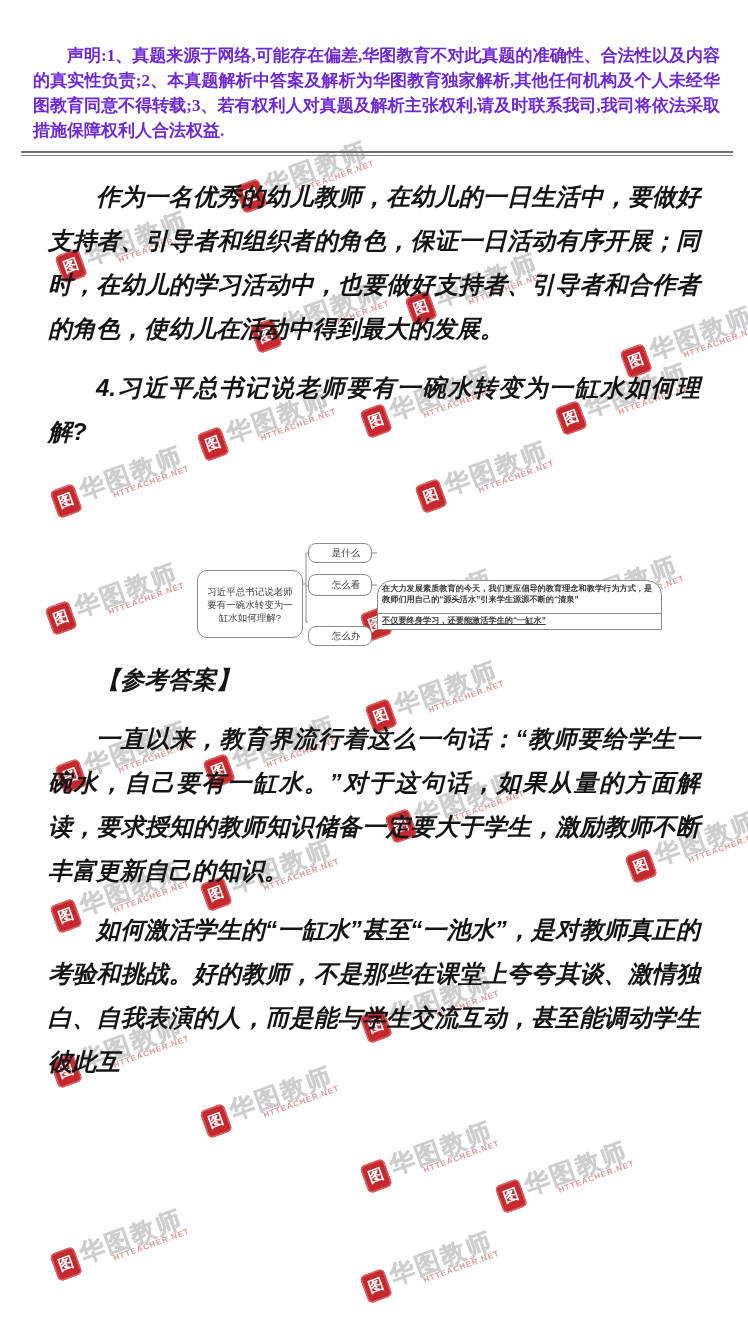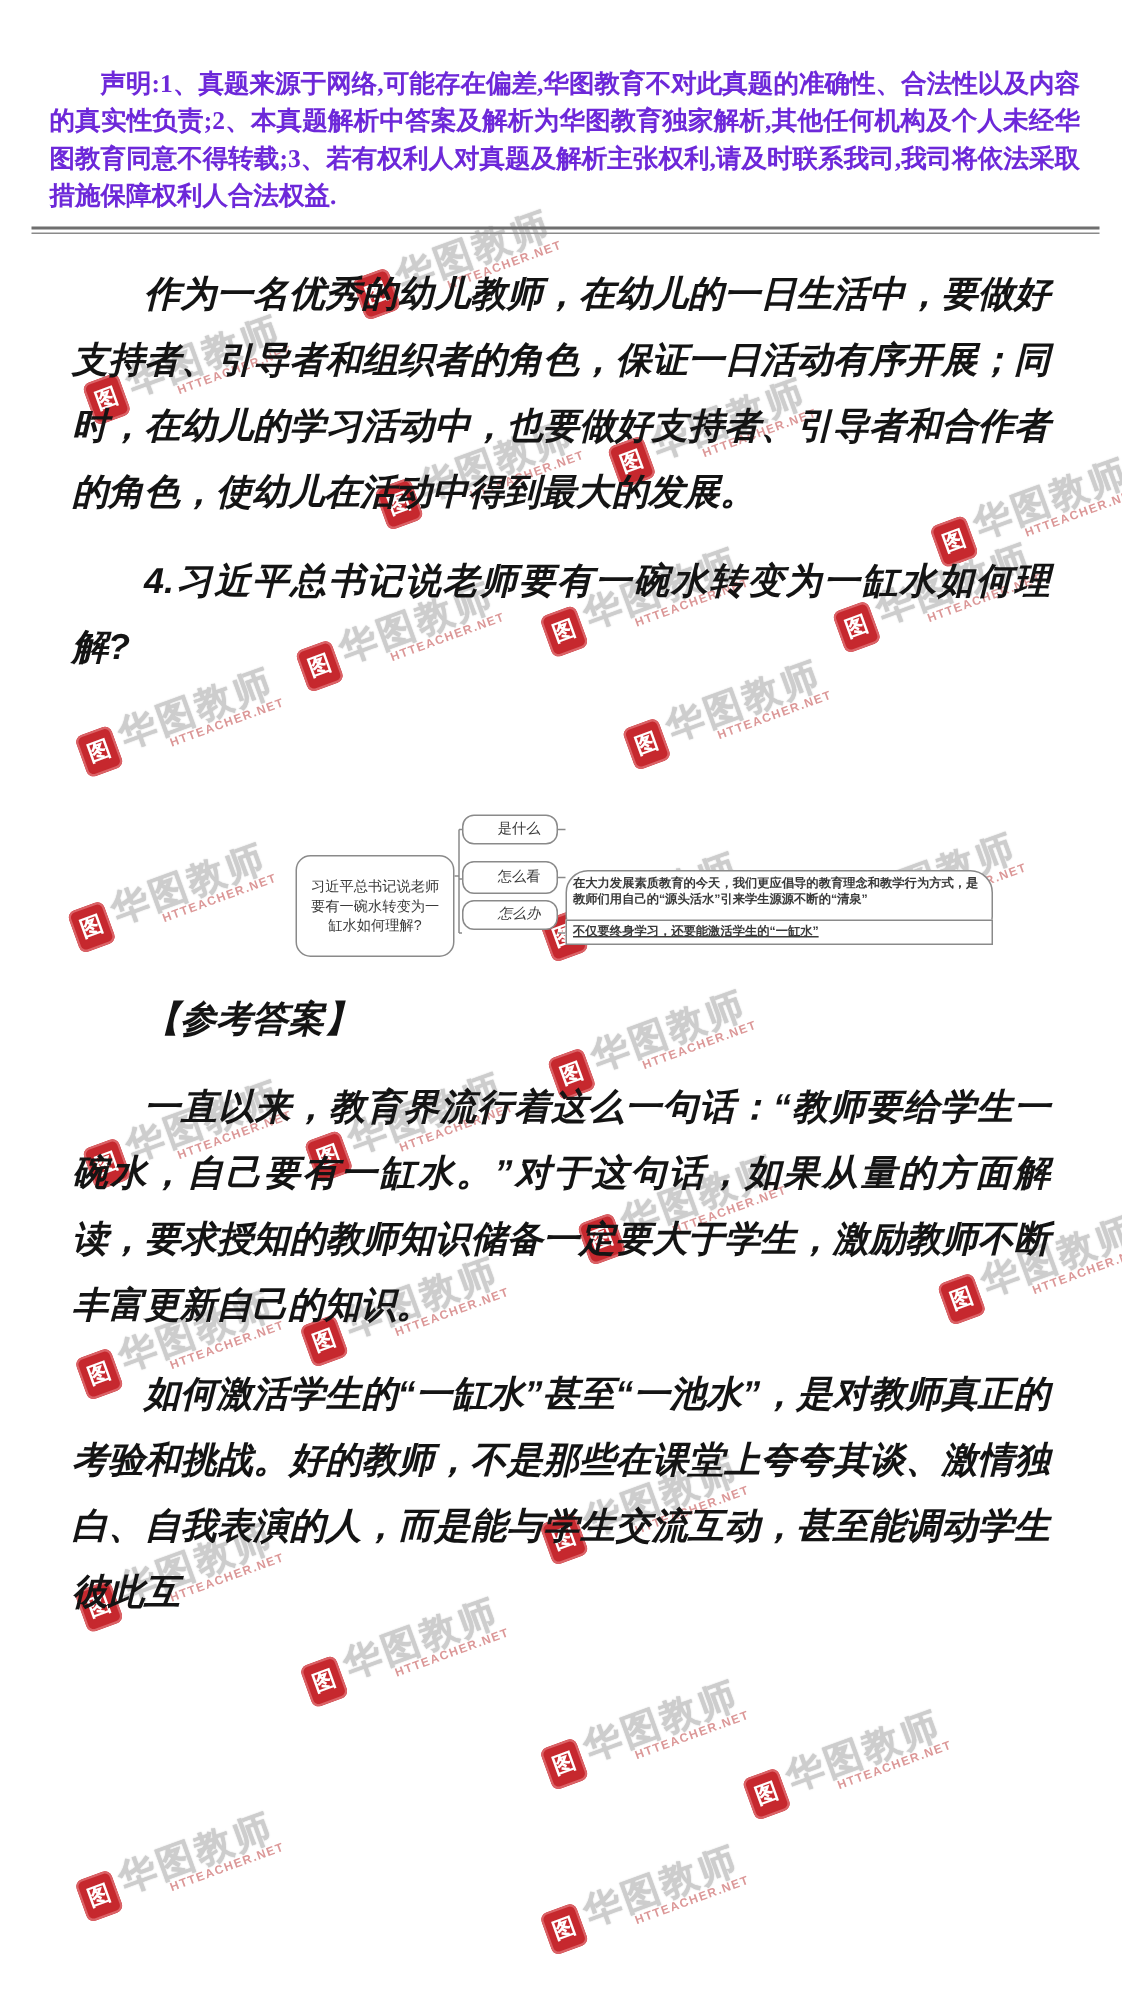--- a/index.html
+++ b/index.html
@@ -30,21 +30,21 @@
   .diagram{position:relative;margin:64px 0 0 157px;width:478px;height:125px;}
   .dlines{position:absolute;left:0;top:0;}
   .dnode{position:absolute;box-sizing:border-box;border:1px solid #8a8a8a;background:#fff;
       color:#3a3a3a;font-weight:400;display:flex;align-items:center;justify-content:center;
       text-align:center;text-indent:0;}
   .droot{left:7px;top:32px;width:106px;height:68px;border-radius:10px;
       font-size:9.5px;line-height:13px;padding:2px 5px;margin-top:20px;}
   .dlabel{width:64px;height:20px;border-radius:8px;font-size:9.5px;padding-left:12px;}
   .l1{left:118px;top:25px;}
   .l2{left:118px;top:56px;height:22px;}
-  .l3{left:118px;top:82px;font-style:italic;}
+  .l3{left:118px;top:108px;}
   .dbox{position:absolute;box-sizing:border-box;border:1px solid #8a8a8a;background:#fff;
       left:187px;width:285px;color:#3a3a3a;font-size:8.2px;line-height:1.35;
       padding:2px 4px;text-align:left;overflow:hidden;}
   .b1{top:8px;height:44px;}
   .b2{top:62px;height:46px;border-radius:15px;}
   .b3{top:95px;height:17px;padding-top:1px;text-decoration:underline;}
 </style>
 </head>
 <body>
 

